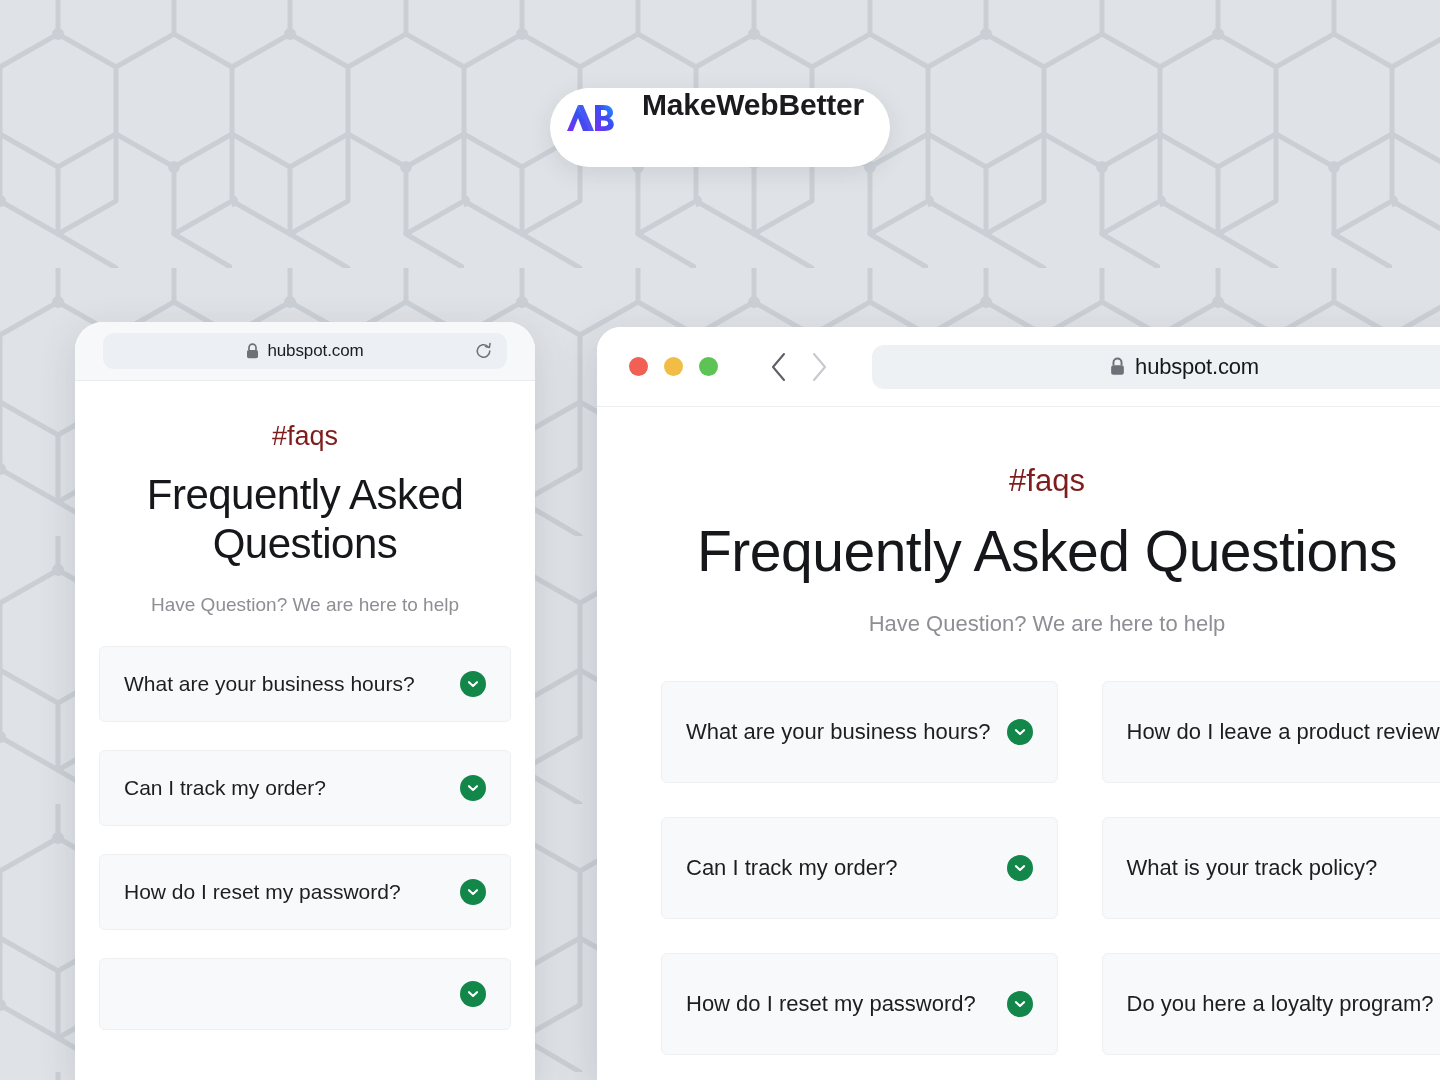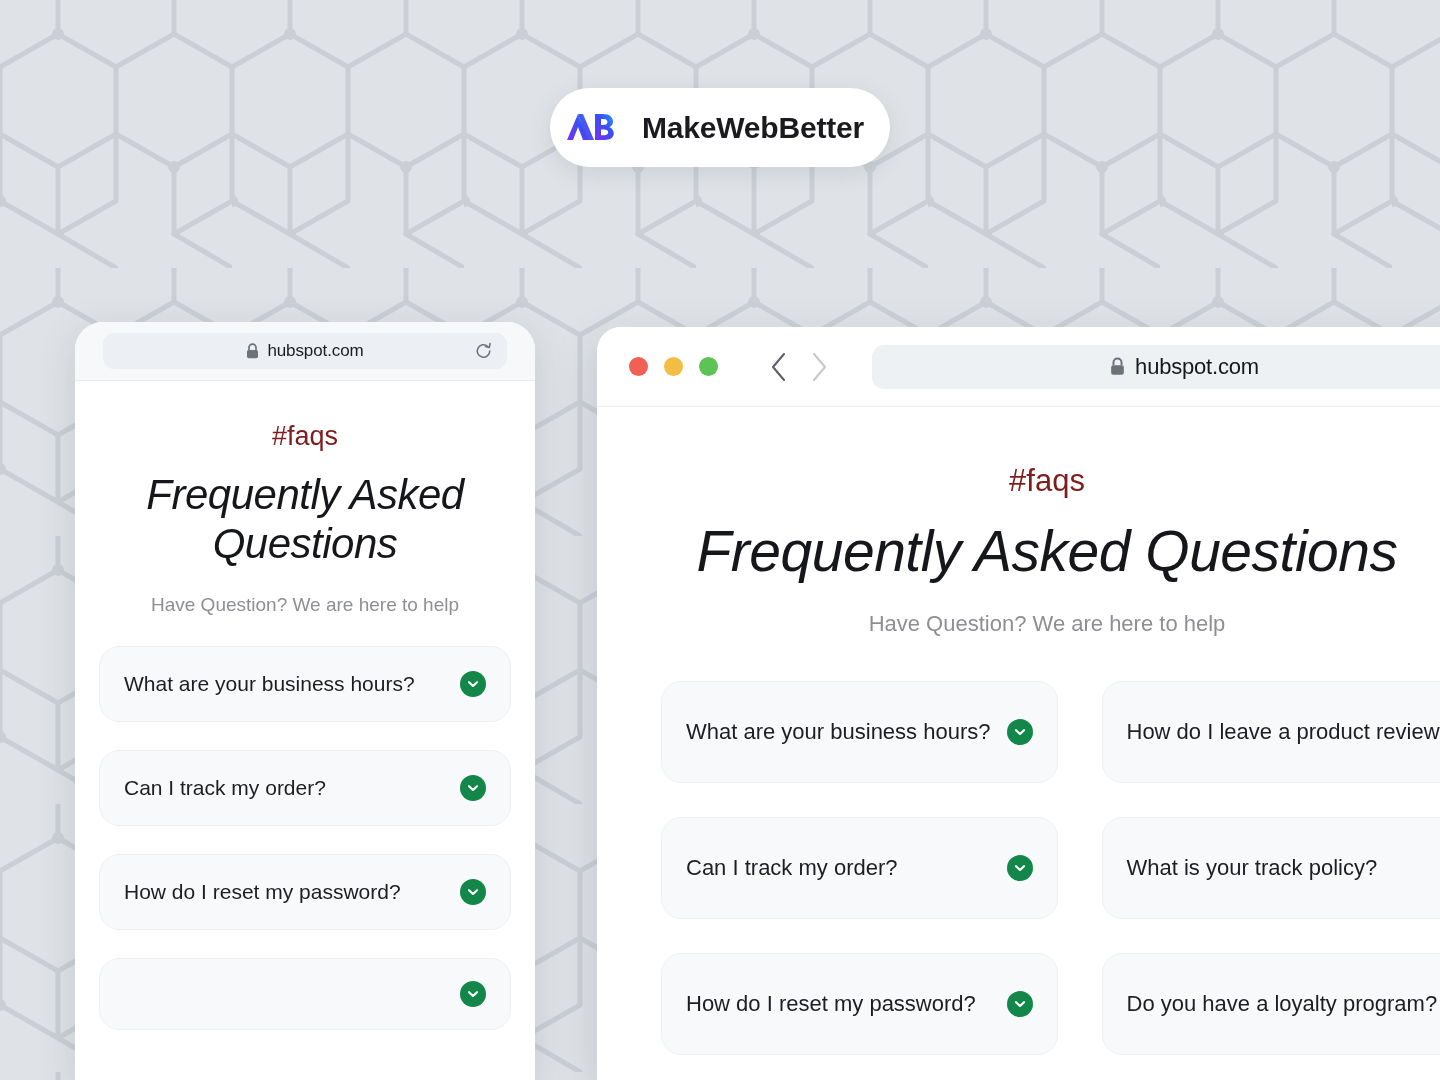--- a/index.html
+++ b/index.html
@@ -31,21 +31,21 @@
   
   .brand-pill {
     position: absolute;
     left: 550px;
     top: 88px;
     width: 340px;
     height: 79px;
     background: #ffffff;
     border-radius: 40px;
     display: flex;
-    align-items: center;
+    align-items: flex-start;
     padding-left: 10px;
     box-shadow: 0 6px 22px rgba(80,90,110,0.13);
     z-index: 40;
   }
   .brand-logo-wrap {
     width: 62px; height: 62px;
     border-radius: 50%;
     background: #fff;
     display: flex; align-items: center; justify-content: center;
     flex: 0 0 auto;
@@ -172,21 +172,20 @@
   .faq-eyebrow {
     color: #7f1d1d;
     text-align: center;
     font-weight: 500;
   }
   .faq-title {
     color: #16171a;
     text-align: center;
     font-weight: 400;
     letter-spacing: -0.5px;
-    font-style: italic;
   }
   .faq-sub {
     color: #8e8f94;
     text-align: center;
     font-weight: 400;
   }
 
   
   .m-eyebrow { font-size: 27px; margin-top: 40px; }
   .m-title   { font-size: 42px; line-height: 1.17; margin-top: 18px; }
@@ -194,21 +193,21 @@
 
   
   .d-eyebrow { font-size: 31px; margin-top: 56px; text-align: center; }
   .d-title   { font-size: 57px; line-height: 1.15; margin-top: 20px; white-space: nowrap; text-align: center; }
   .d-sub     { font-size: 22px; margin-top: 26px; text-align: center; }
 
   
   .faq-card {
     background: #f8f9fb;
     border: 1px solid #eef0f3;
-    border-radius: 20px;
+    border-radius: 6px;
     display: flex;
     align-items: center;
     justify-content: space-between;
   }
   .faq-q {
     color: #1d1e21;
     font-weight: 400;
   }
   .chev {
     flex: 0 0 auto;
@@ -391,21 +390,21 @@
       </div>
       <div class="faq-card">
         <span class="faq-q">How do I reset my password?</span>
         <span class="chev">
           <svg width="14" height="14" viewBox="0 0 14 14" aria-hidden="true">
               <path d="M3 5.2 L7 9 L11 5.2" fill="none" stroke="#fff" stroke-width="2.1" stroke-linecap="round" stroke-linejoin="round"></path>
             </svg>
         </span>
       </div>
       <div class="faq-card">
-        <span class="faq-q">Do you have a loyalty program?</span>
+        <span class="faq-q">Do you here a loyalty program?</span>
 
       </div>
     </div>
   </div>
 </div>
 
 <div class="brand-pill">
   <span class="brand-logo-wrap">
     <svg width="52" height="40" viewBox="0 0 52 40" aria-hidden="true">
       <defs>

